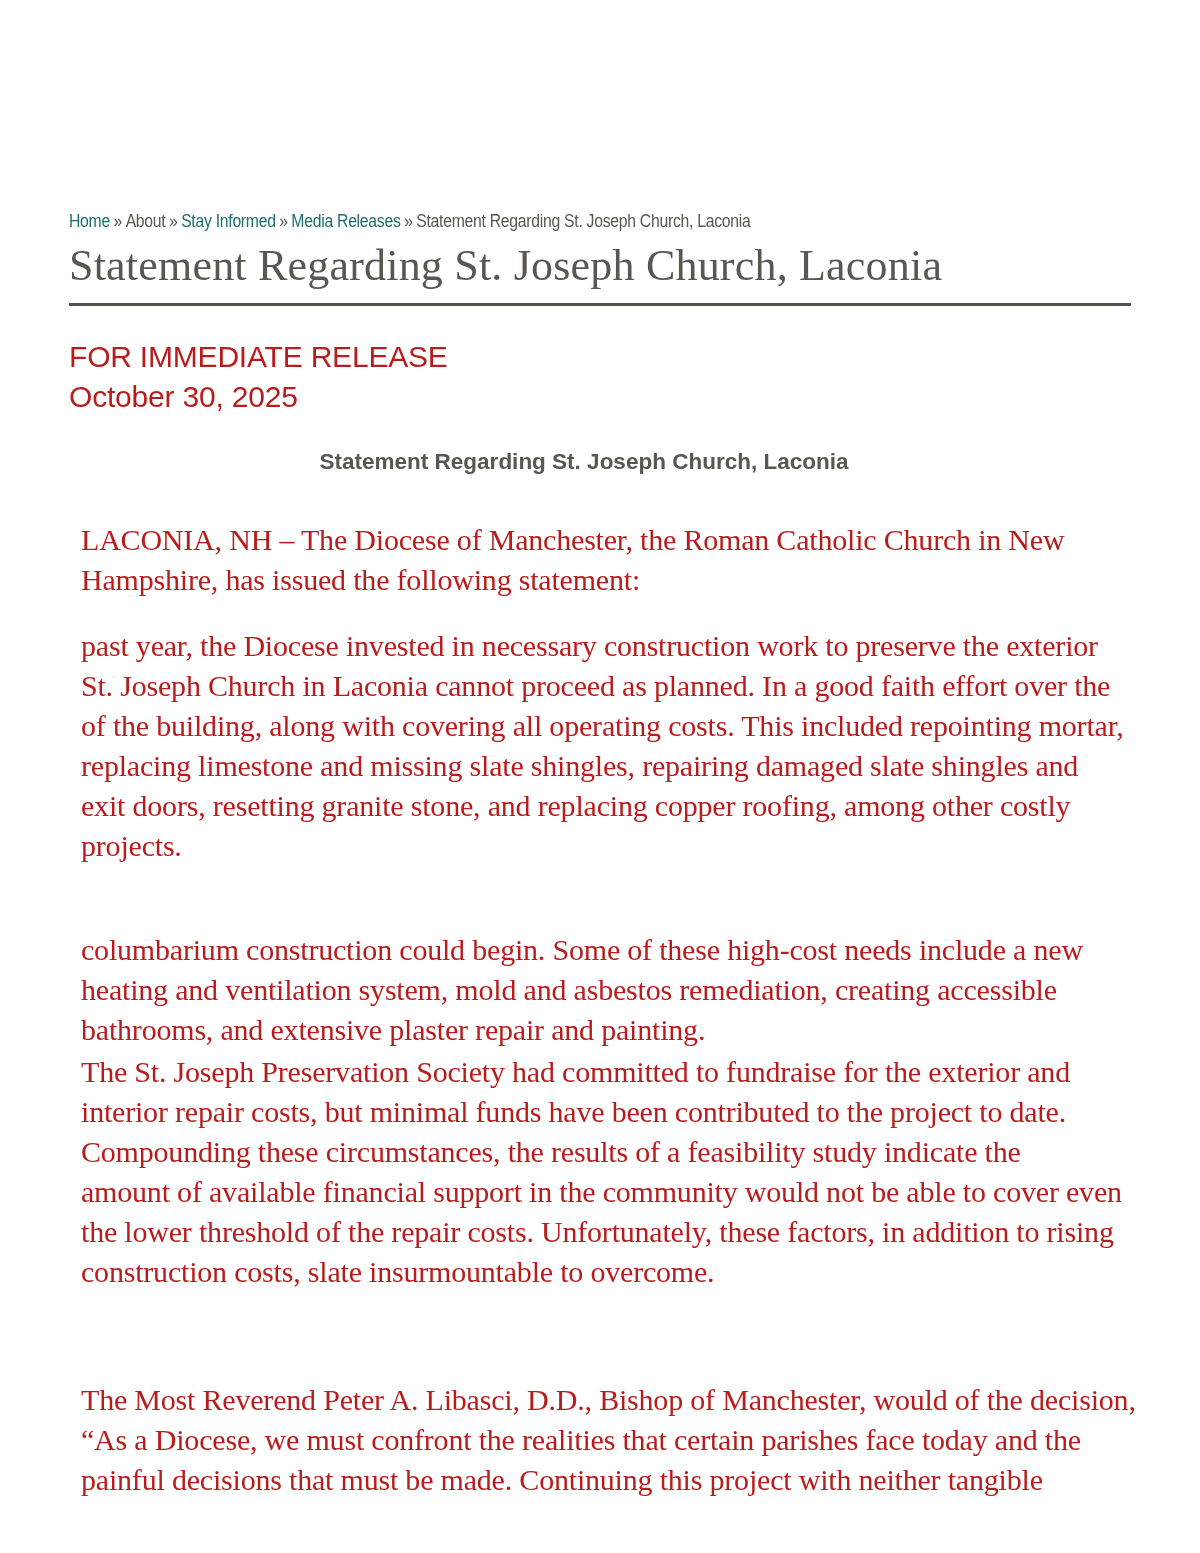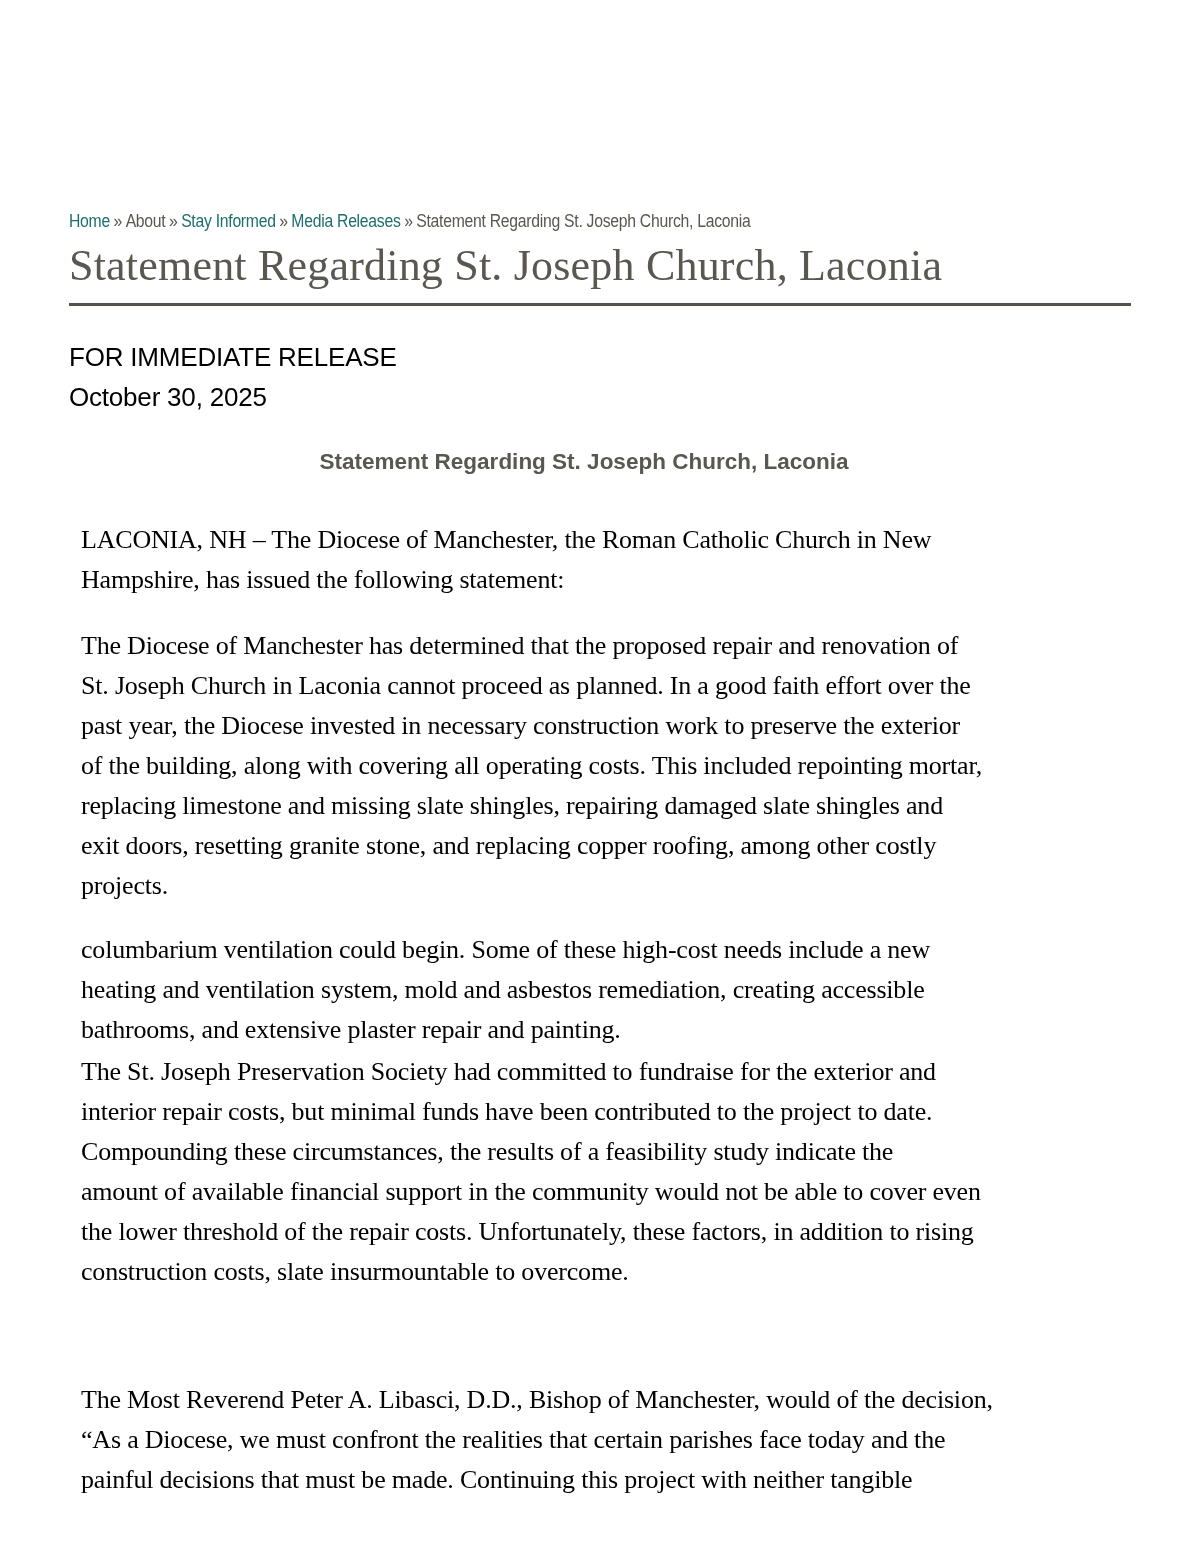--- a/index.html
+++ b/index.html
@@ -17,22 +17,22 @@
     position: absolute; top: 240px; left: 0;
     font-family: "Liberation Serif", "DejaVu Serif", serif;
     font-size: 44px; color: #5a5650; margin: 0; font-weight: normal;
     white-space: nowrap; letter-spacing: 0.2px;
   }
   .rule {
     position: absolute; top: 303px; left: 0; width: 1062px; height: 3px;
     background: #55524d;
   }
   .body-text {
-    font-family: "Liberation Sans", sans-serif; font-size: 26px;
-    color: #000000; line-height: 40px; letter-spacing: -0.2px;
+    font-family: "Liberation Sans", sans-serif; font-size: 30px;
+    color: #b91c1c; line-height: 40px; letter-spacing: -0.2px;
   }
   .release { position: absolute; top: 337px; left: 0; }
   .release div { height: 40px; }
   .subhead {
     position: absolute; top: 442px; left: 0; width: 1030px; text-align: center;
     font-family: "Liberation Sans", sans-serif; font-weight: bold;
     font-size: 22.5px; color: #5a5650; line-height: 40px;
   }
   .para { position: absolute; left: 0; width: 1062px; margin: 12px; font-family: Liberation Serif, serif; }
   .para span { display: block; white-space: nowrap; }
@@ -54,31 +54,30 @@
   </div>
 
   <div class="subhead">Statement Regarding St. Joseph Church, Laconia</div>
 
   <p class="para body-text" style="top:508px">
     <span>LACONIA, NH – The Diocese of Manchester, the Roman Catholic Church in New</span>
     <span>Hampshire, has issued the following statement:</span>
   </p>
 
   <p class="para body-text" style="top:614px">
-    <span>The Diocese of Manchester has determined that the proposed repair and renovation of</span>
+    <span>past year, the Diocese invested in necessary construction work to preserve the exterior</span>
     <span>St. Joseph Church in Laconia cannot proceed as planned. In a good faith effort over the</span>
-    <span>past year, the Diocese invested in necessary construction work to preserve the exterior</span>
     <span>of the building, along with covering all operating costs. This included repointing mortar,</span>
     <span>replacing limestone and missing slate shingles, repairing damaged slate shingles and</span>
     <span>exit doors, resetting granite stone, and replacing copper roofing, among other costly</span>
     <span>projects.</span>
   </p>
 
   <p class="para body-text" style="top:918px">
-    <span>columbarium ventilation could begin. Some of these high-cost needs include a new</span>
+    <span>columbarium construction could begin. Some of these high-cost needs include a new</span>
     <span>heating and ventilation system, mold and asbestos remediation, creating accessible</span>
     <span>bathrooms, and extensive plaster repair and painting.</span>
   </p>
 
   <p class="para body-text" style="top:1040px">
     <span>The St. Joseph Preservation Society had committed to fundraise for the exterior and</span>
     <span>interior repair costs, but minimal funds have been contributed to the project to date.</span>
     <span>Compounding these circumstances, the results of a feasibility study indicate the</span>
     <span>amount of available financial support in the community would not be able to cover even</span>
     <span>the lower threshold of the repair costs. Unfortunately, these factors, in addition to rising</span>

